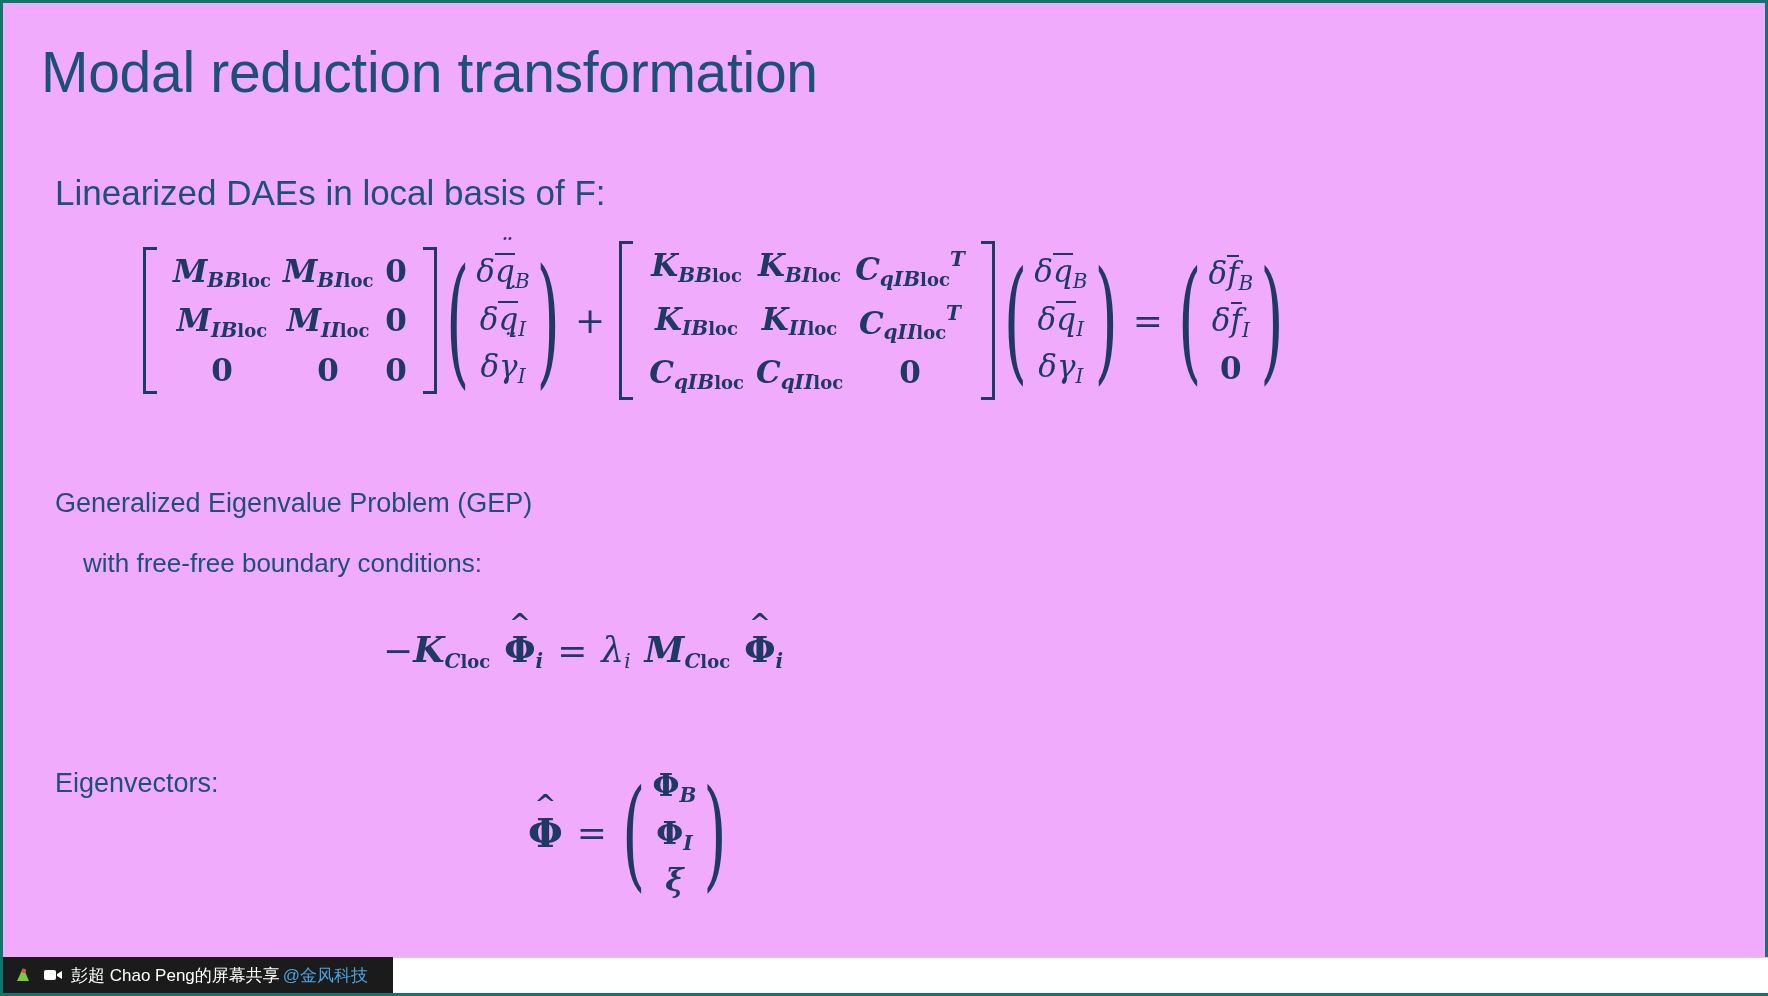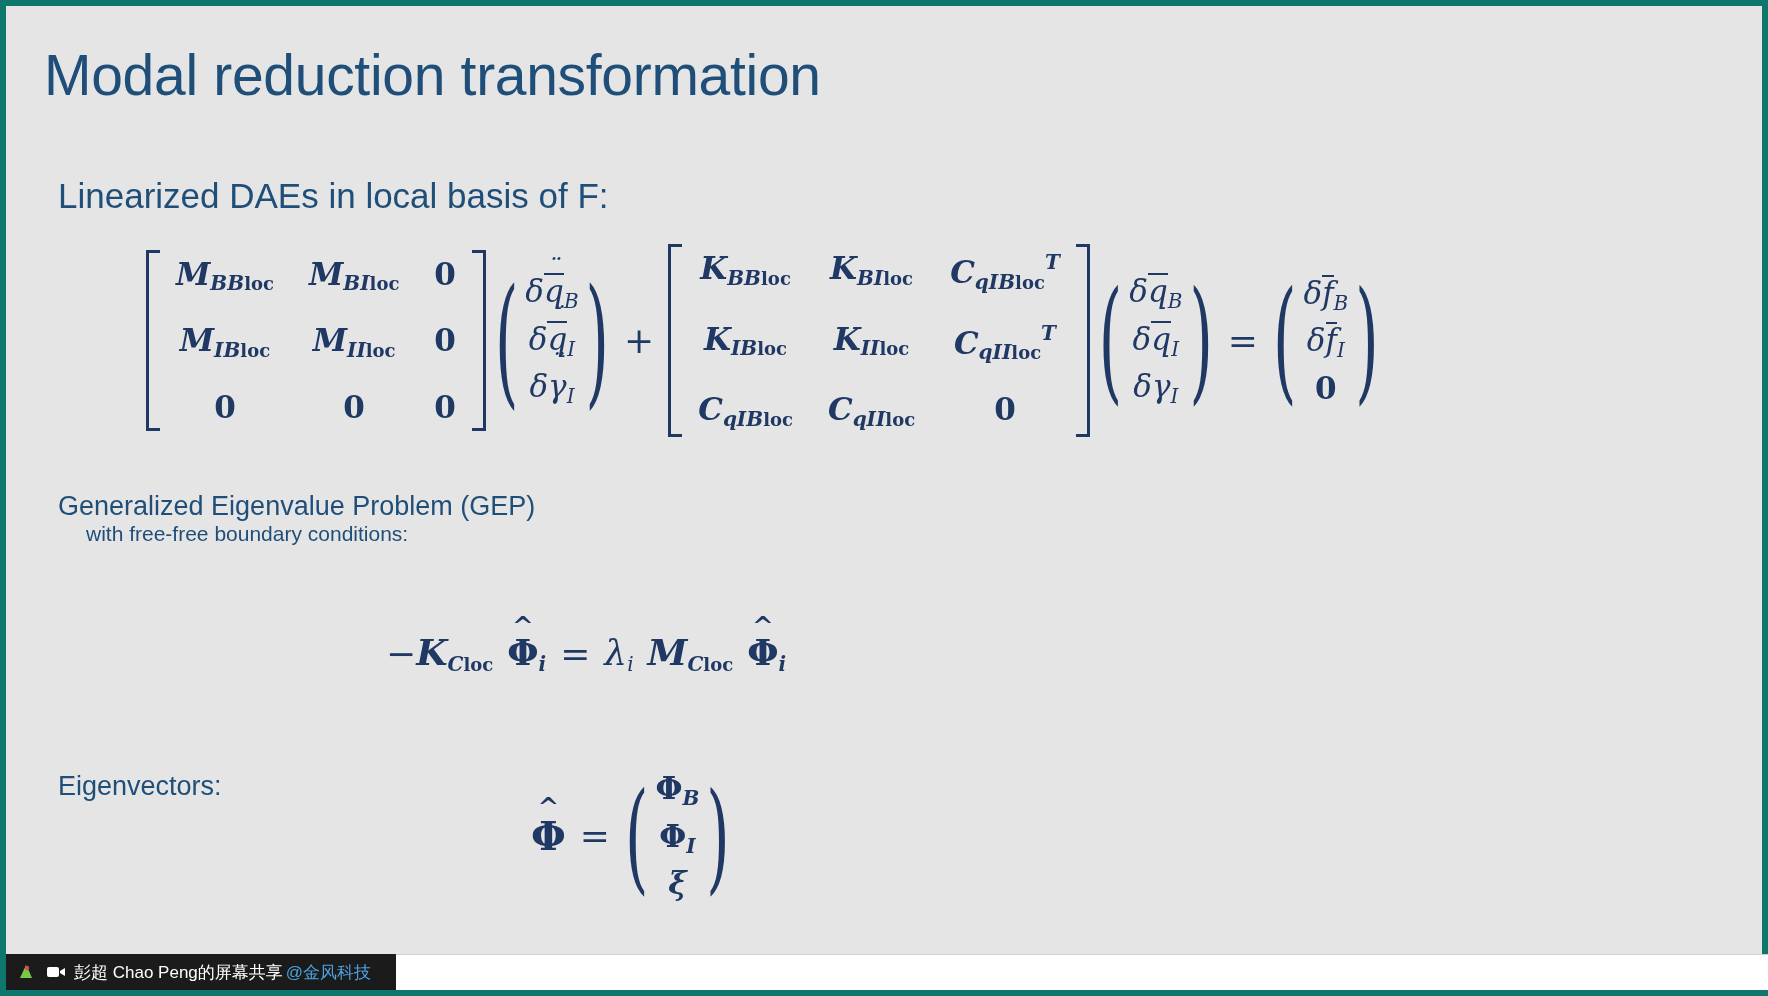--- a/index.html
+++ b/index.html
@@ -13,22 +13,22 @@
     position: relative;
     overflow: hidden;
     font-family: "Liberation Sans", sans-serif;
     color: #1f3864;
   }
   .slide {
     position: absolute;
     left: 0; top: 0;
     width: 1768px;
     height: 996px;
-    background: #e5e5e5;
-    border: 6px solid #0f766e;
+    background: #f0abfc;
+    border: 3px solid #0f766e;
     box-sizing: border-box;
   }
   .title {
     position: absolute;
     left: 38px;
     top: 36px;
     font-size: 57px;
     font-weight: 400;
     color: #1f4e79;
     letter-spacing: -0.3px;
@@ -46,22 +46,22 @@
     position: absolute;
     left: 52px;
     top: 485px;
     font-size: 27px;
     color: #1f4e79;
     white-space: nowrap;
   }
   .label-gep2 {
     position: absolute;
     left: 80px;
-    top: 516px;
-    font-size: 21px;
+    top: 545px;
+    font-size: 26px;
     color: #1f4e79;
     white-space: nowrap;
   }
   .label-eig {
     position: absolute;
     left: 52px;
     top: 765px;
     font-size: 27px;
     color: #1f4e79;
     white-space: nowrap;
@@ -180,21 +180,21 @@
     top: -20px;
     font-size: 26px;
   }
 
   
   #eq1 {
     position: absolute;
     left: 140px;
     top: 238px;
   }
-  #eq1 .matgrid.m3 { grid-template-columns: auto auto auto; gap: 23px; }
+  #eq1 .matgrid.m3 { grid-template-columns: auto auto auto; }
   #eq2 {
     position: absolute;
     left: 380px;
     top: 625px;
     font-size: 36px;
   }
   #eq3 {
     position: absolute;
     left: 525px;
     top: 760px;

